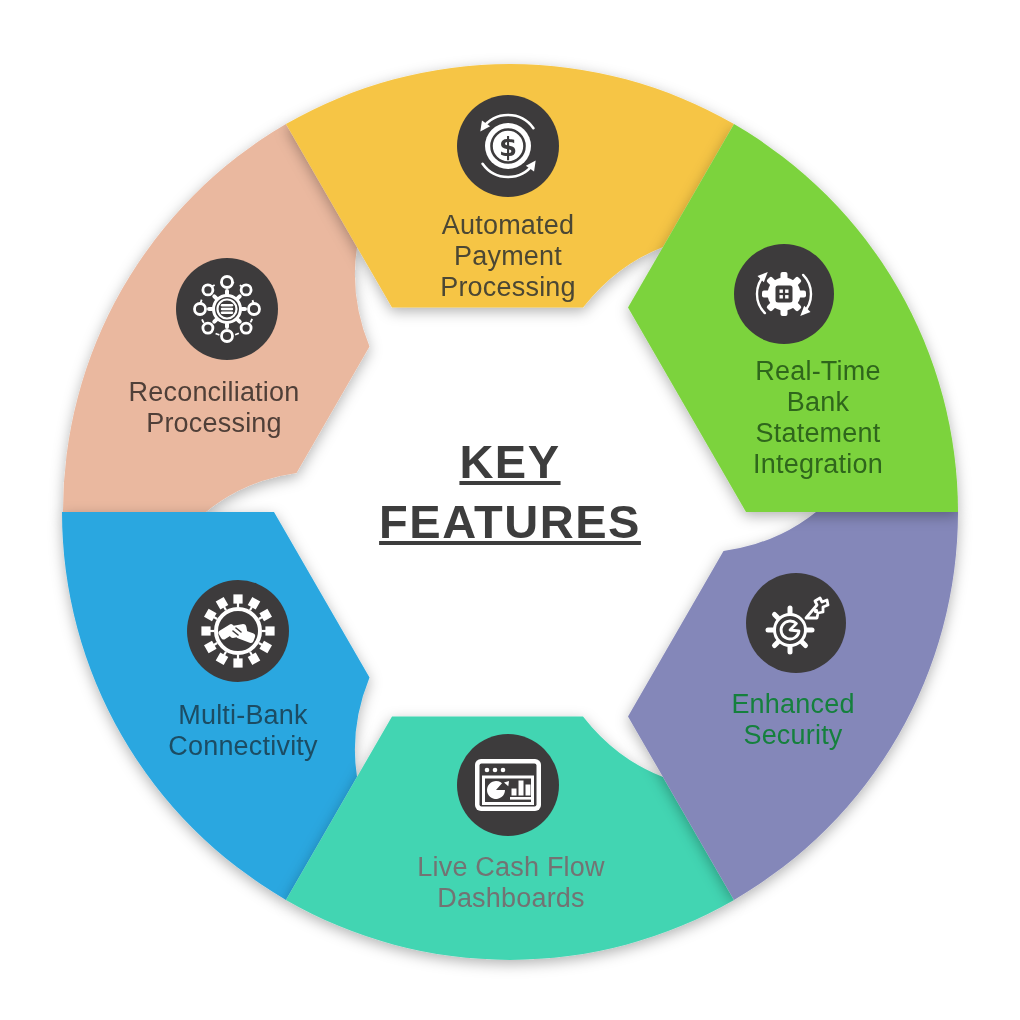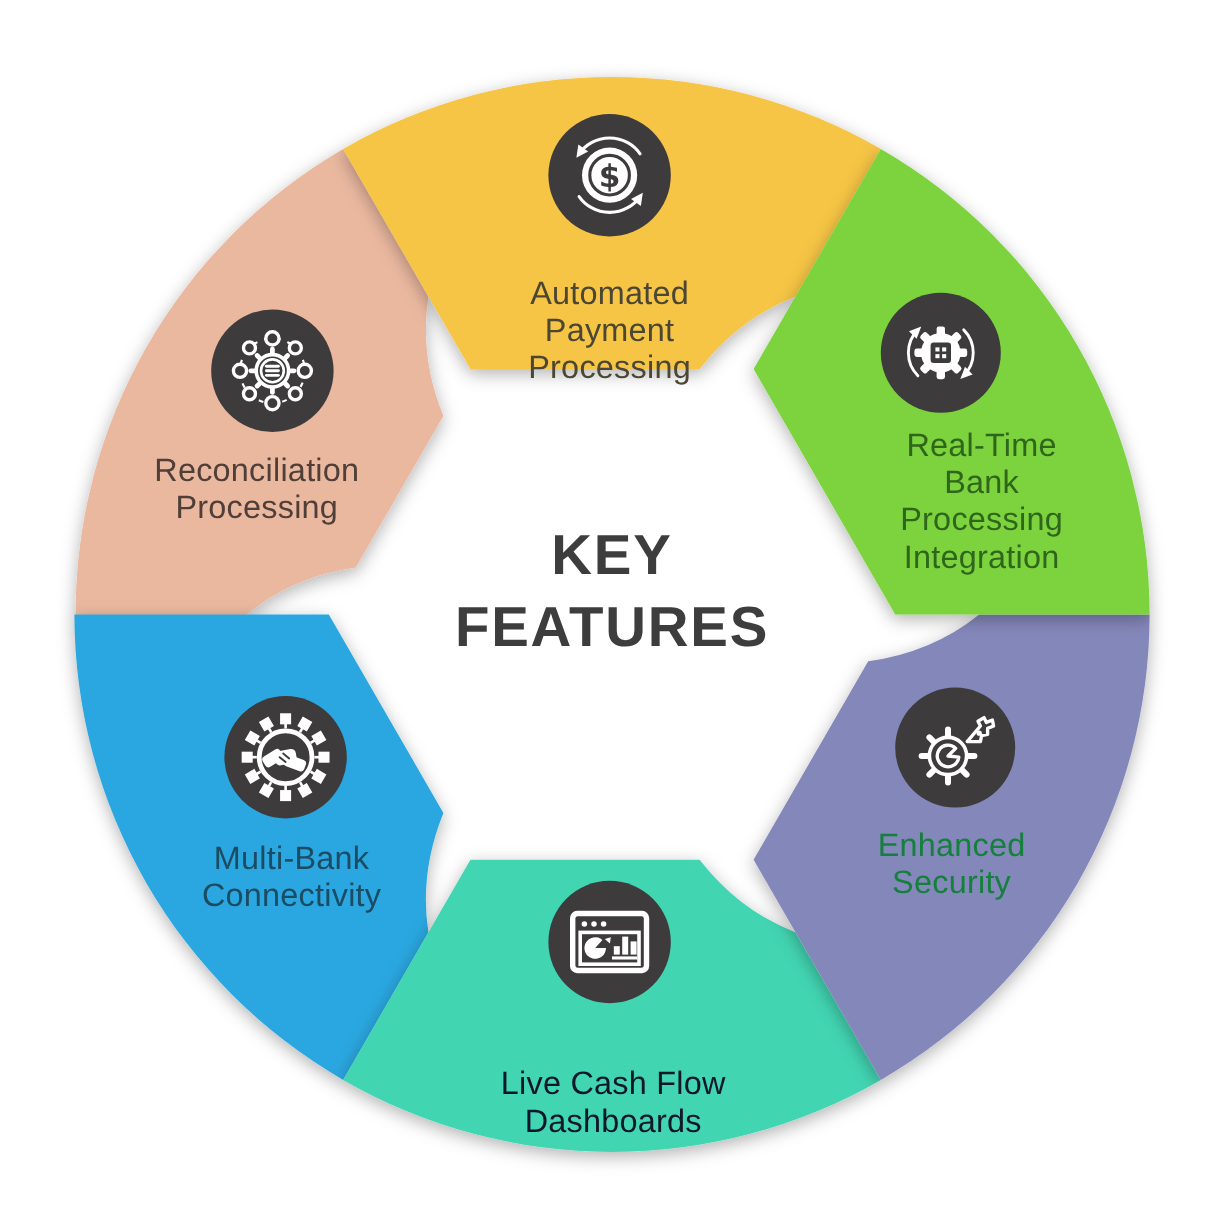--- a/index.html
+++ b/index.html
@@ -3,22 +3,22 @@
 <meta charset="utf-8">
 <style>
   html,body{margin:0;padding:0;background:#fff;}
   #stage{position:relative;width:1020px;height:1020px;background:#ffffff;overflow:hidden;
          font-family:"Liberation Sans",sans-serif;}
   #wheel{position:absolute;left:0;top:0;}
   .seg-label{position:absolute;text-align:center;white-space:pre-line;
              font-size:27px;line-height:1.15;font-weight:500;letter-spacing:.2px;}
   .center-title{position:absolute;left:260px;top:432px;width:500px;text-align:center;
                 font-size:47px;font-weight:700;letter-spacing:1.5px;line-height:1.28;
-                white-space:pre-line;}
-  .lbl-0{left:358px;top:210px;width:300px;margin-top:19px;}
+                white-space:pre-line;text-decoration:underline;}
+  .lbl-0{left:358px;top:210px;width:300px;}
   .lbl-1{left:698px;top:356px;width:240px;}
   .lbl-2{left:673px;top:689px;width:240px;}
   .lbl-3{left:336px;top:852px;width:350px;}
   .lbl-4{left:78px;top:700px;width:330px;text-align:center;}
   .lbl-5{left:39px;top:377px;width:350px;}
   .wh{fill:#ffffff;}
   .ws{stroke:#ffffff;fill:none;}
 </style>
 </head>
 <body>
@@ -217,23 +217,23 @@
   </svg>
 
   <div class="center-title" style="color: rgb(61, 61, 61);">KEY
 FEATURES</div>
 
   <div class="seg-label lbl-0" style="color: rgb(75, 71, 52);">Automated
 Payment
 Processing</div>
   <div class="seg-label lbl-1" style="color: rgb(47, 102, 28);">Real-Time
 Bank
-Processing
+Statement
 Integration</div>
   <div class="seg-label lbl-2" style="color: #15803d;">Enhanced
 Security</div>
-  <div class="seg-label lbl-3" style="color: #0f172a; margin-top: 36px;">Live Cash Flow
+  <div class="seg-label lbl-3" style="color: #737373;">Live Cash Flow
 Dashboards</div>
   <div class="seg-label lbl-4" style="color: rgb(28, 76, 99);">Multi-Bank
 Connectivity</div>
   <div class="seg-label lbl-5" style="color: rgb(79, 63, 56);">Reconciliation
 Processing</div>
 </div>
 
 </body></html>

